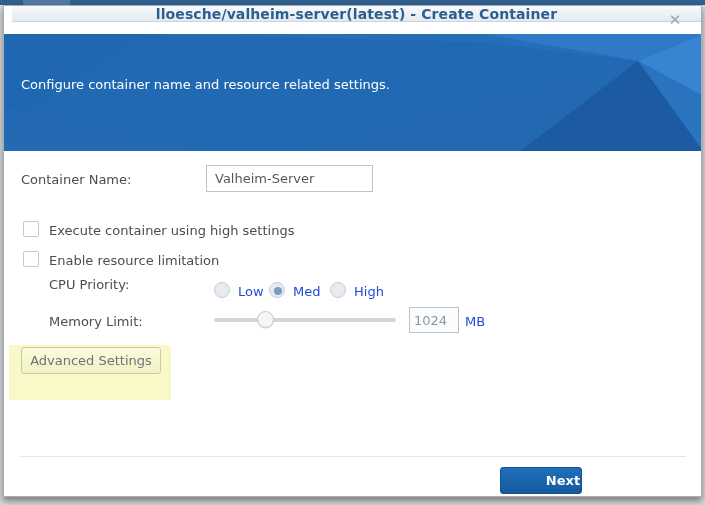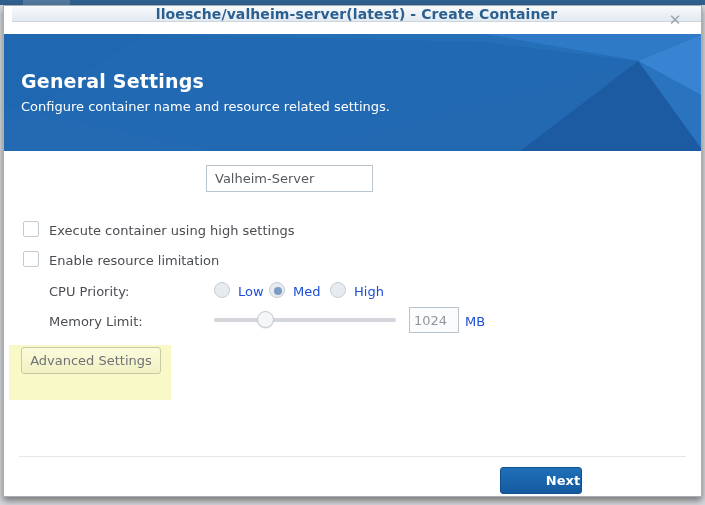--- a/index.html
+++ b/index.html
@@ -126,36 +126,36 @@
         <polygon points="140,0 480,0 634,27 300,117 0,117 0,95" fill="#2269b3"></polygon>
         <polygon points="480,0 634,27 699,0" fill="#2e7ac7"></polygon>
         <polygon points="699,0 634,27 699,62" fill="#3884d2"></polygon>
         <polygon points="699,62 634,27 699,117" fill="#2a74bf"></polygon>
         <polygon points="699,117 634,27 516,117" fill="#1c5ba2"></polygon>
         <polygon points="516,117 634,27 300,117" fill="#2369b2"></polygon>
         <polygon points="0,117 210,117 0,72" fill="#246eb5" opacity="0.35"></polygon>
         <polygon points="140,0 480,0 634,27 480,8" fill="#2873bd" opacity="0.6"></polygon>
       </svg>
       <div class="header-text">
-        <div class="header-title">General Settings</div>
         <div class="header-subtitle">Configure container name and resource related settings.</div>
       </div>
     </div>
 
     <div class="body">
 
+      <span class="label" style="left:17px; top:21px;">Container Name:</span>
       <input class="text-input" id="container-name-input" type="text" value="Valheim-Server" style="">
 
       <span class="checkbox" style="left:19px; top:70px;"></span>
       <span class="label" style="left:45px; top:72px;">Execute container using high settings</span>
 
       <span class="checkbox" style="left:19px; top:100px;"></span>
       <span class="label" style="left:45px; top:102px;">Enable resource limitation</span>
 
-      <span class="label" style="left:45px; top:133px;text-align:center;">CPU Priority:</span>
+      <span class="label" style="left:45px; top:126px;text-align:center;">CPU Priority:</span>
       <span class="radio" style="left:210px; top:131px;"></span>
       <span class="radio-label" style="left:234px; top:133px;">Low</span>
       <span class="radio selected" style="left:265px; top:131px;"></span>
       <span class="radio-label" style="left:289px; top:133px;">Med</span>
       <span class="radio" style="left:326px; top:131px;"></span>
       <span class="radio-label" style="left:350px; top:133px;">High</span>
 
       <span class="label" style="left:45px; top:163px;">Memory Limit:</span>
       <div class="slider-track">
         <div class="slider-thumb" id="slider-thumb" style="left: 28%;"></div>

